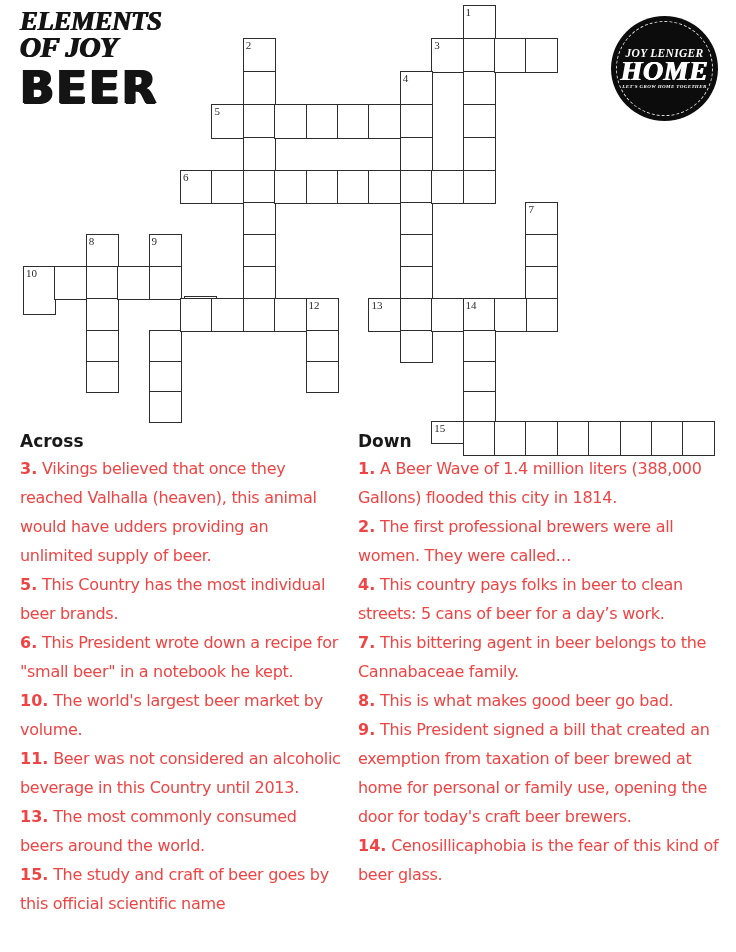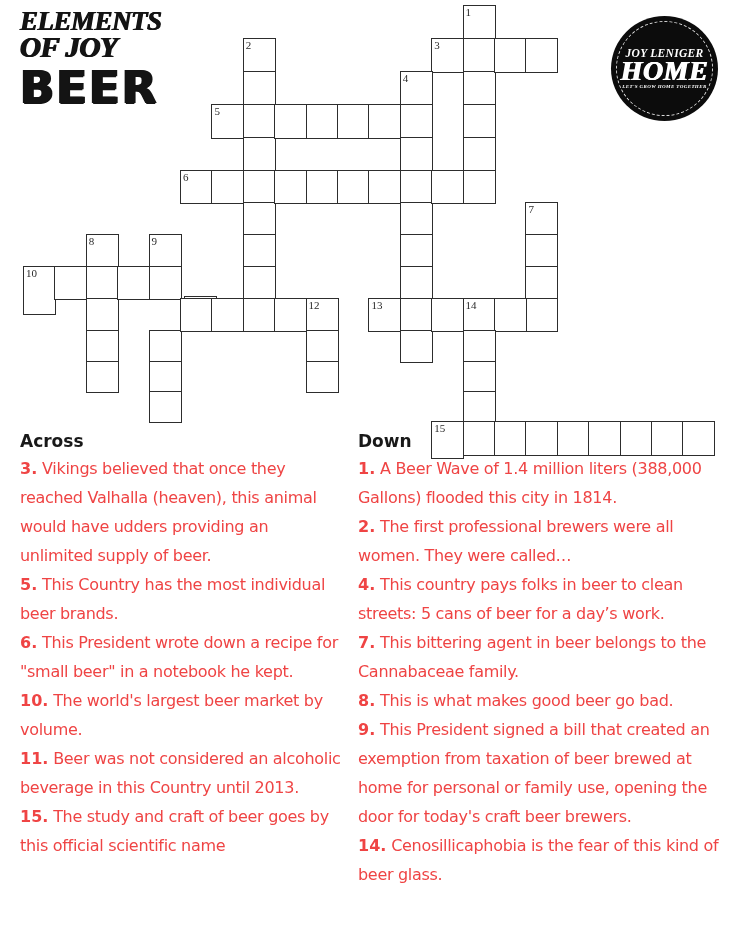--- a/index.html
+++ b/index.html
@@ -157,40 +157,41 @@
       </div>
       <div class="cell" style="left: 431.2px; top: 298px; width: 33px; height: 33.6px;"></div>
       <div class="cell" style="left: 462.6px; top: 298px; width: 33px; height: 33.6px;">
         <div class="cellnum">14</div>
       </div>
       <div class="cell" style="left: 494px; top: 298px; width: 33px; height: 33.6px;"></div>
       <div class="cell" style="left: 462.6px; top: 330px; width: 33px; height: 32.6px;"></div>
       <div class="cell" style="left: 462.6px; top: 361px; width: 33px; height: 31.6px;"></div>
       <div class="cell" style="left: 462.6px; top: 391px; width: 33px; height: 31.6px;"></div>
       <div class="cell" style="left: 462.6px; top: 421px; width: 33px; height: 34.6px;"></div>
-      <div class="cell" style="left: 431.2px; top: 421px; width: 33px; height: 38px; padding-left: 25px;">
+      <div class="cell" style="left: 431.2px; top: 421px; width: 33px; height: 23px; padding-left: 25px;">
         <div class="cellnum">15</div>
       </div>
       <div class="cell" style="left: 494px; top: 421px; width: 33px; height: 34.6px;"></div>
       <div class="cell" style="left: 525.4px; top: 421px; width: 33px; height: 34.6px;"></div>
       <div class="cell" style="left: 556.8px; top: 421px; width: 33px; height: 34.6px;"></div>
       <div class="cell" style="left: 588.2px; top: 421px; width: 33px; height: 34.6px;"></div>
       <div class="cell" style="left: 619.6px; top: 421px; width: 33px; height: 34.6px;"></div>
       <div class="cell" style="left: 651px; top: 421px; width: 33px; height: 34.6px;"></div>
       <div class="cell" style="left: 682.4px; top: 421px; width: 33px; height: 34.6px;"></div>
     </div>
 
   <div class="clues-col" id="across-col">
     <p class="clue-header">Across</p>
     <div id="across-list">
         <p class="clue"><b>3.</b> Vikings believed that once they reached Valhalla (heaven), this animal would have udders providing an unlimited supply of beer.</p>
         <p class="clue"><b>5.</b> This Country has the most individual beer brands.</p>
         <p class="clue"><b>6.</b> This President wrote down a recipe for "small beer" in a notebook he kept.</p>
         <p class="clue"><b>10.</b> The world's largest beer market by volume.</p>
         <p class="clue"><b>11.</b> Beer was not considered an alcoholic beverage in this Country until 2013.</p>
+        <p class="clue"><b>13.</b> The most commonly consumed beers around the world.</p>
         <p class="clue"><b>15.</b> The study and craft of beer goes by this official scientific name</p>
       </div>
   </div>
 
   <div class="clues-col" id="down-col">
     <p class="clue-header">Down</p>
     <div id="down-list">
         <p class="clue"><b>1.</b> A Beer Wave of 1.4 million liters (388,000 Gallons) flooded this city in 1814.</p>
         <p class="clue"><b>2.</b> The first professional brewers were all women. They were called…</p>
         <p class="clue"><b>4.</b> This country pays folks in beer to clean streets: 5 cans of beer for a day’s work.</p>

